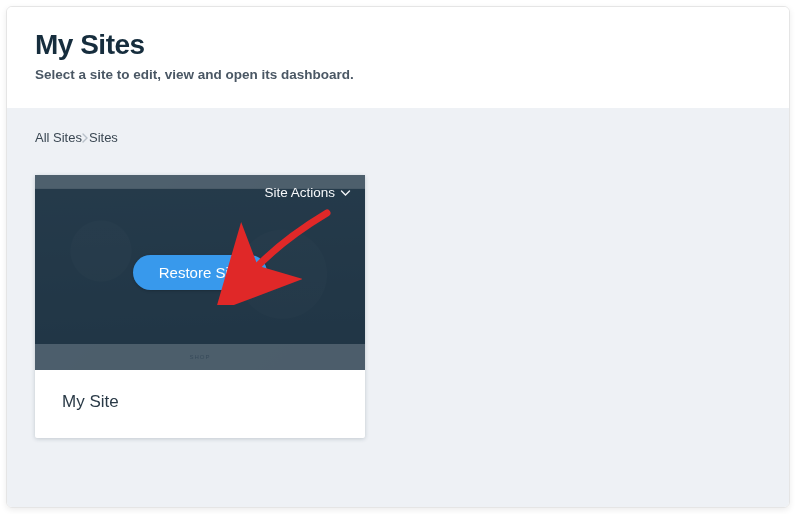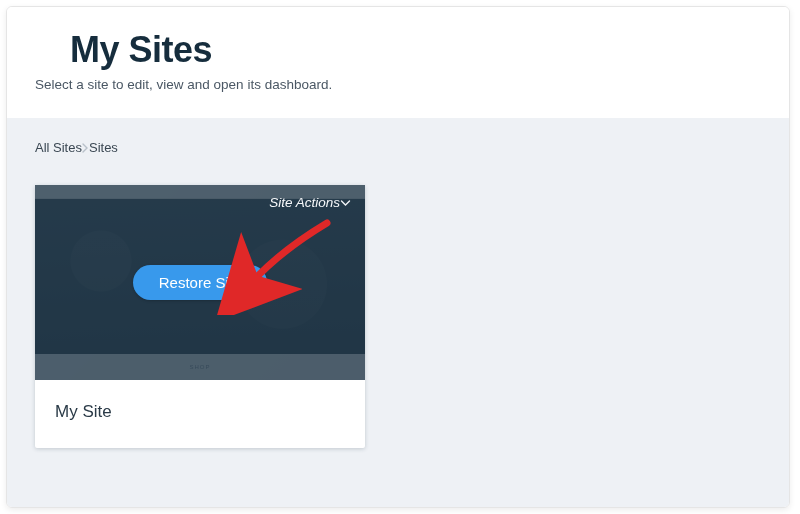--- a/index.html
+++ b/index.html
@@ -20,30 +20,29 @@
       overflow: hidden;
       display: flex;
       flex-direction: column;
     }
     .header {
       padding: 22px 28px 26px;
       background: #fff;
     }
     .header h1 {
       color: #162D3D;
-      font-size: 36px;
+      font-size: 28px;
       font-weight: 700;
       letter-spacing: -0.5px;
       margin-bottom: 6px;
-      margin-left: 35px;
     }
     .header .sub {
       color: #4a5764;
       font-size: 13.5px;
-      font-weight: 400;
+      font-weight: 700;
     }
     .body {
       flex: 1;
       background: #eef1f5;
       padding: 22px 28px 26px;
     }
     .breadcrumb {
       display: flex;
       align-items: center;
       gap: 0;
@@ -105,38 +104,38 @@
       flex-direction: column;
       align-items: center;
       justify-content: center;
     }
     .site-actions {
       position: absolute;
       top: 10px;
       right: 14px;
       display: flex;
       align-items: center;
+      gap: 5px;
       color: #f6f8fa;
       font-size: 13.5px;
       cursor: pointer;
-      font-style: italic;
     }
     .restore-btn {
       background: #3899ec;
       color: #fff;
       border: none;
       padding: 9px 26px;
       border-radius: 22px;
       font-size: 15px;
       font-weight: 400;
       cursor: pointer;
       box-shadow: 0 1px 3px rgba(0,0,0,0.2);
     }
     .card-footer {
-      padding: 22px 20px 26px;
+      padding: 22px 27px 26px;
     }
     .card-footer .site-name {
       color: #2a3a47;
       font-size: 17px;
       font-weight: 400;
     }
     
     .arrow {
       position: absolute;
       top: 30px;

